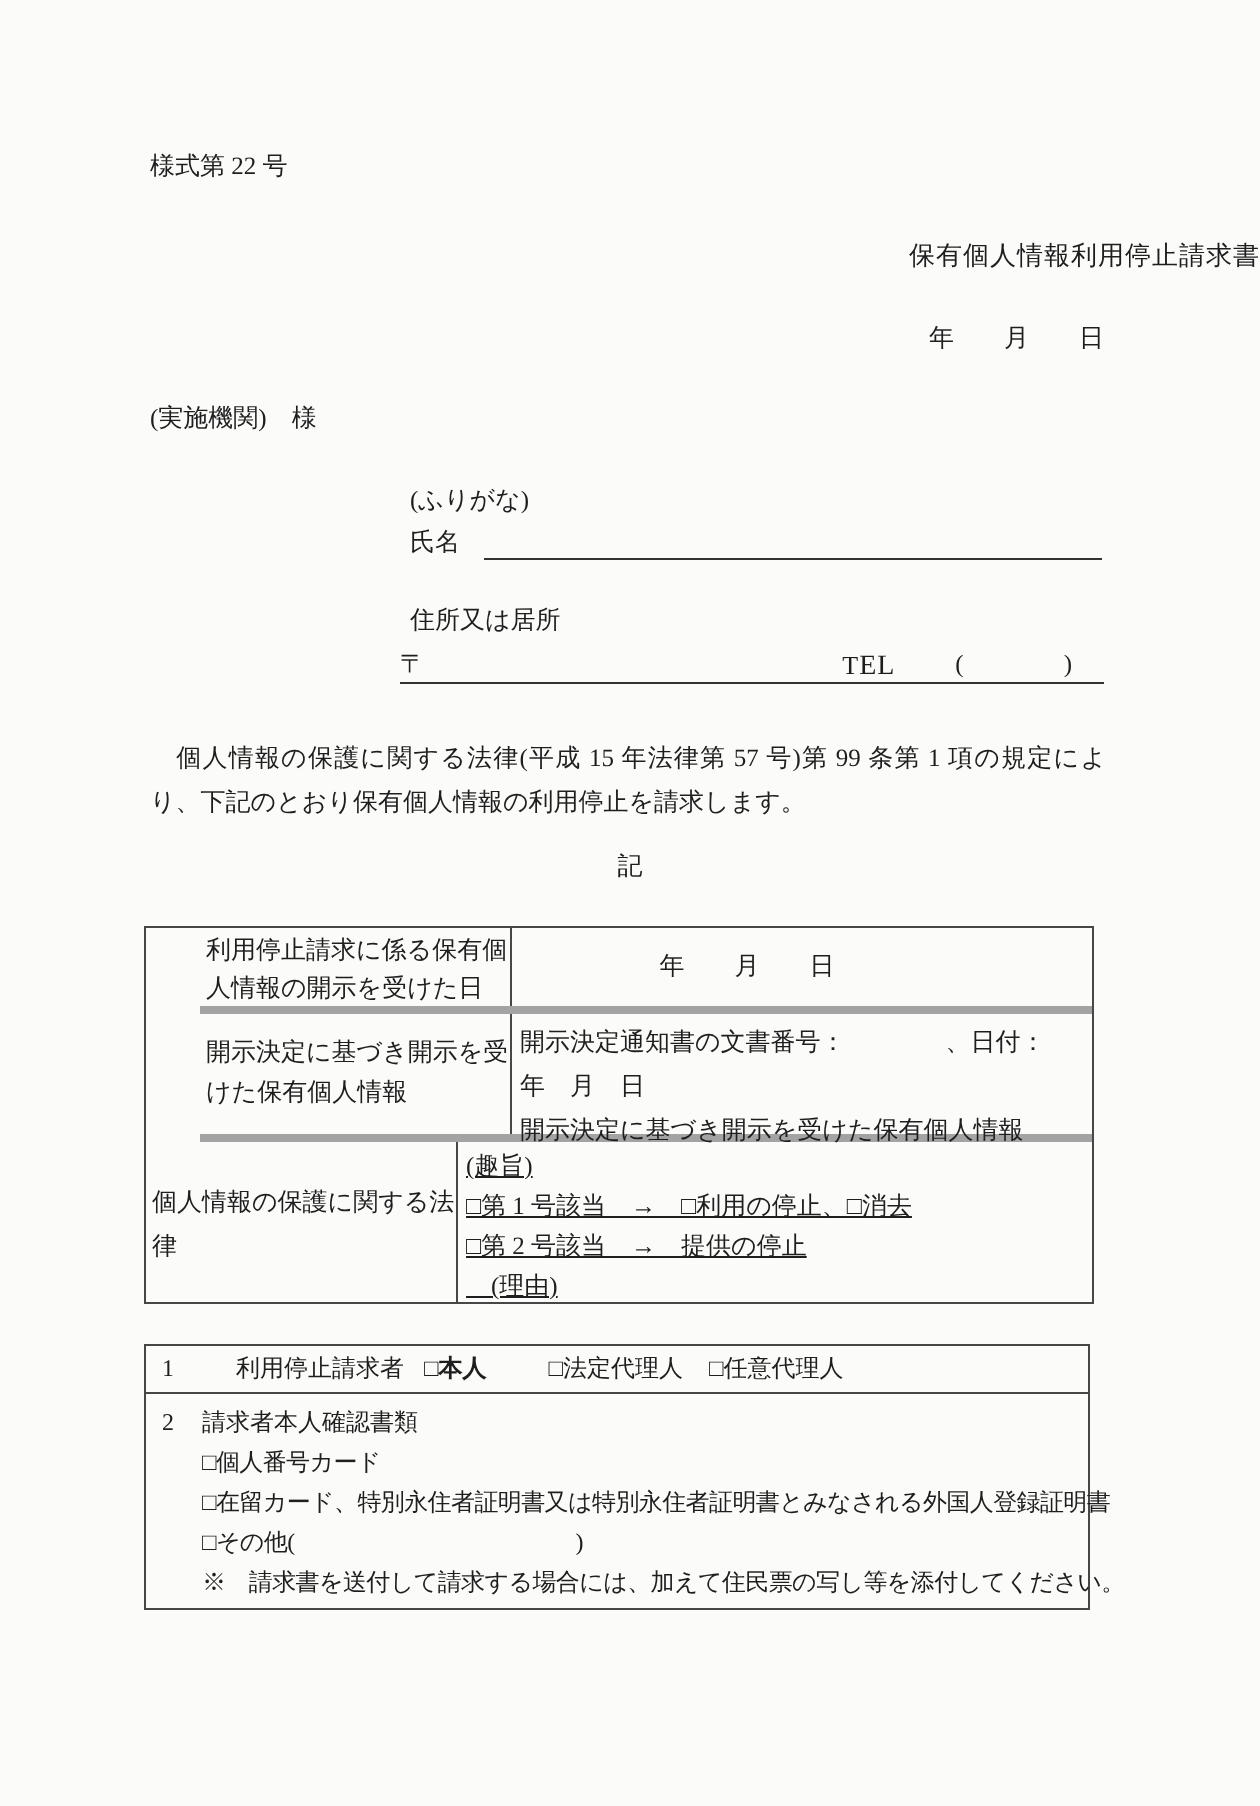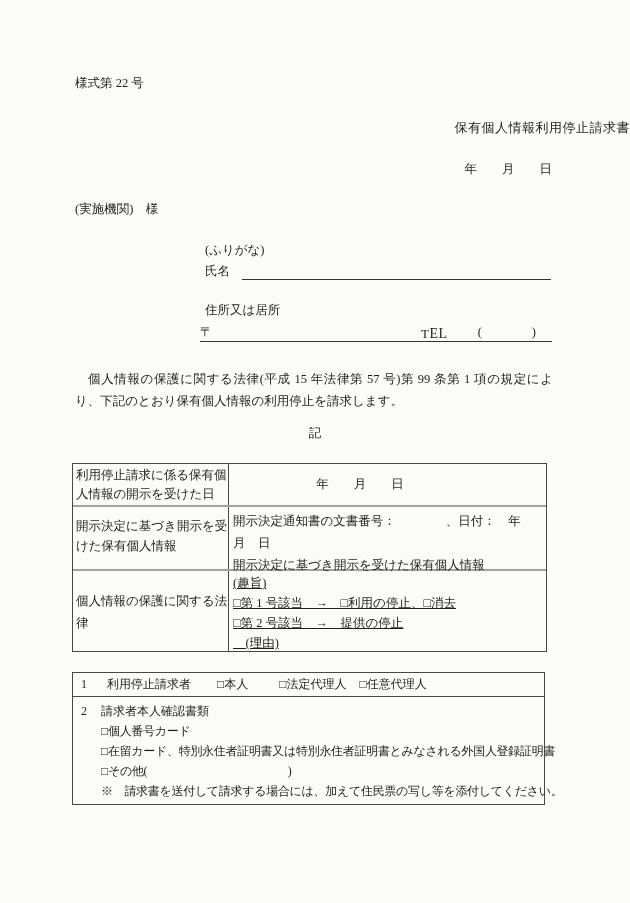--- a/index.html
+++ b/index.html
@@ -28,40 +28,40 @@
   .postal-row .sp{flex:1;}
   .tel{flex:none;display:inline-block;font-size:14px;letter-spacing:0.5px;line-height:15px;}
   .tel::first-letter{font-size:13px;}
   .tel-paren{flex:none;margin-left:30px;margin-right:16px;}
   .intro{margin:26px 77px 0 75px;text-align:justify;line-height:22px;}
   .ki{margin-top:13px;text-align:center;}
 
   .tbl{border:1px solid #474747;}
   .tbl1{margin:21px 0 0 72px;width:473px;}
   .t1-row{display:flex;box-sizing:border-box;}
-  .t1-row.b{border-bottom:2px solid #a3a3a3;}
+  .t1-row.b{border-bottom:4px solid #a3a3a3;margin-left:27px;}
   .t1-left{width:156px;box-sizing:border-box;border-right:1px solid #474747;padding-left:3px;}
   .t1-right{flex:1;box-sizing:border-box;min-width:0;}
   .r1{height:43px;}
   .r1 .t1-left{padding-top:2px;line-height:19px;}
   .r1 .t1-right{display:flex;align-items:center;justify-content:center;padding-right:55px;}
   .r2{height:64px;}
   .r2 .t1-left{padding-top:9px;line-height:20px;}
   .r2 .t1-right{display:flex;flex-direction:row;}
   .r2 .txt{padding:3px 2px 0 4px;line-height:22px;}
   .dbl-rule{margin-top:auto;margin-bottom:5px;height:3px;border-top:1px solid #474747;border-bottom:1px solid #474747;}
   .r3{height:80px;}
   .r3 .t1-left{padding-top:19px;line-height:22px;}
   .r3 .t1-right{padding:2px 2px 0 4px;line-height:20px;text-decoration:underline;}
 
   .tbl2{margin:20px 0 0 72px;width:471px;font-size:12px;}
   .t2-r1{display:flex;align-items:center;height:24px;border-bottom:1px solid #474747;padding-left:8px;box-sizing:border-box;}
   .t2-r1 .no{flex:none;}
-  .t2-r1 .lbl{margin-left:20px;}
-  .t2-r1 .opt0{margin-left:26px;}
+  .t2-r1 .lbl{margin-left:31px;}
+  .t2-r1 .opt0{margin-left:10px;font-weight:bold;}
   .t2-r1 .opt1{margin-left:31px;}
   .t2-r1 .opt2{margin-left:13px;}
   .t2-r2{padding:4px 0 3px 0;line-height:20px;}
   .t2-head{display:flex;padding-left:8px;}
   .t2-head .lbl{margin-left:14px;}
   .t2-item,.t2-note{padding-left:28px;white-space:nowrap;letter-spacing:-0.3px;}
 </style>
 </head>
 <body>
 

